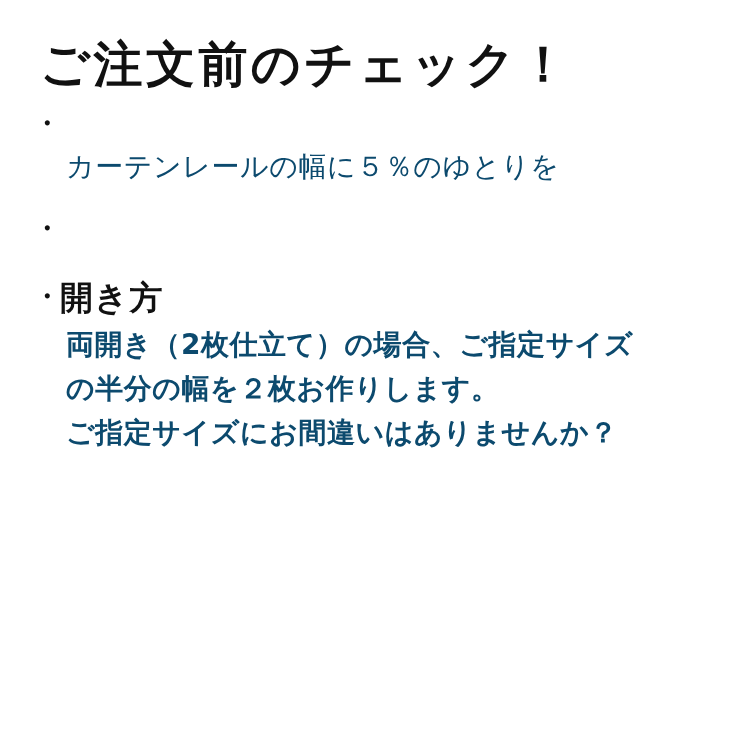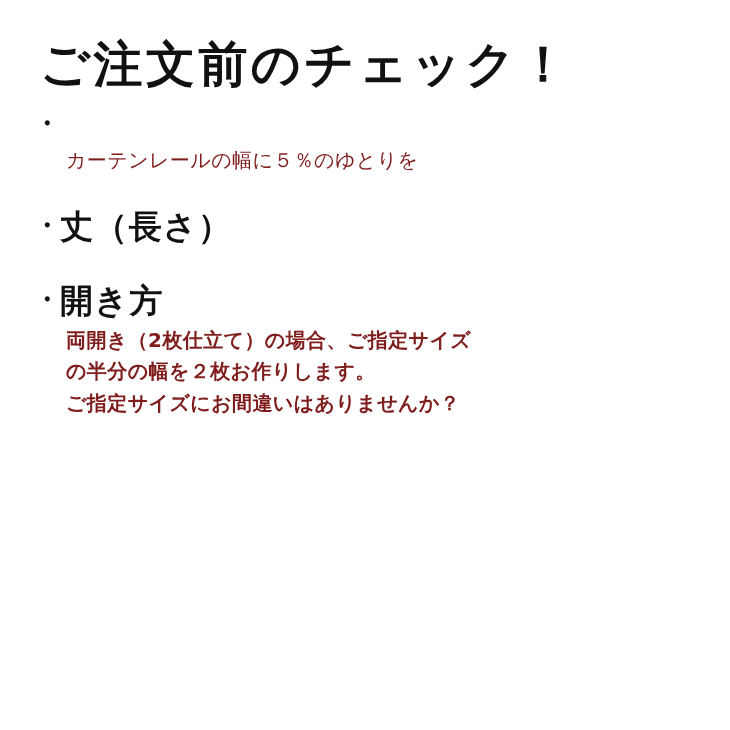--- a/index.html
+++ b/index.html
@@ -47,25 +47,25 @@
     display: inline-block;
     width: 26px;
     font-size: 26px;
     line-height: 1;
     text-align: left;
     color: #111111;
     transform: translateY(-4px);
   }
   .section-body {
     margin-left: 32px;
-    font-size: 20px;
+    font-size: 28px;
     font-weight: 400;
     letter-spacing: 0.02em;
     line-height: 1.62;
-    color: #7f1d1d;
+    color: #0c4a6e;
   }
   .section-body .line {
     display: block;
     white-space: nowrap;
   }
   .sec-2 { margin-top: 30px; }
   .sec-3 { margin-top: 32px; }
   .sec-3 .section-body { line-height: 1.58; font-weight: bold; }
 </style>
 </head>
@@ -80,21 +80,20 @@
       <span class="bullet">・</span>
     </div>
     <div class="section-body">
       <span class="line">カーテンレールの幅に５％のゆとりを</span>
     </div>
   </div>
 
   <div class="section sec-2">
     <div class="section-title">
       <span class="bullet">・</span>
-      <span>丈（長さ）</span>
     </div>
   </div>
 
   <div class="section sec-3">
     <div class="section-title">
       <span class="bullet">・</span>
       <span>開き方</span>
     </div>
     <div class="section-body">
       <span class="line">両開き（2枚仕立て）の場合、ご指定サイズ</span>

